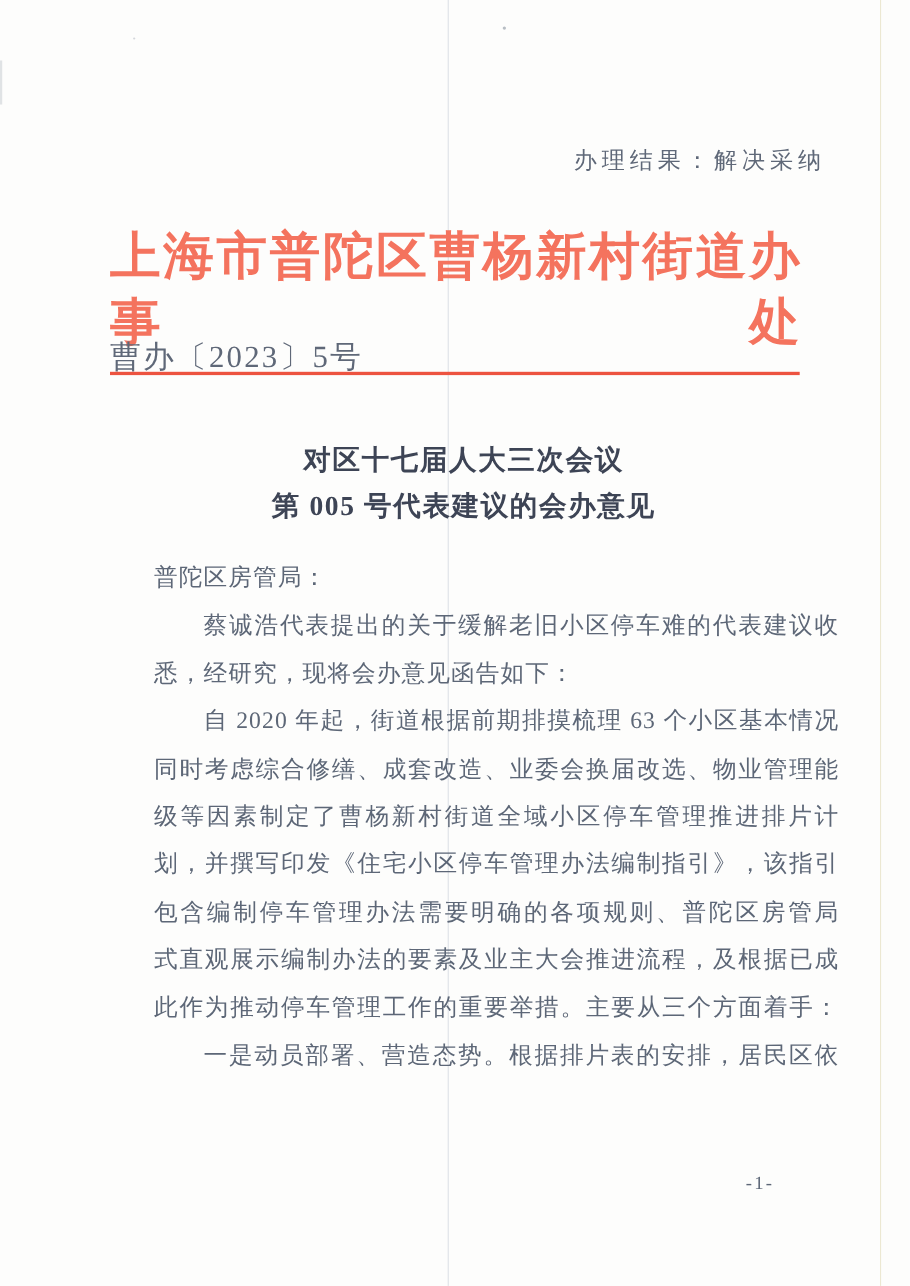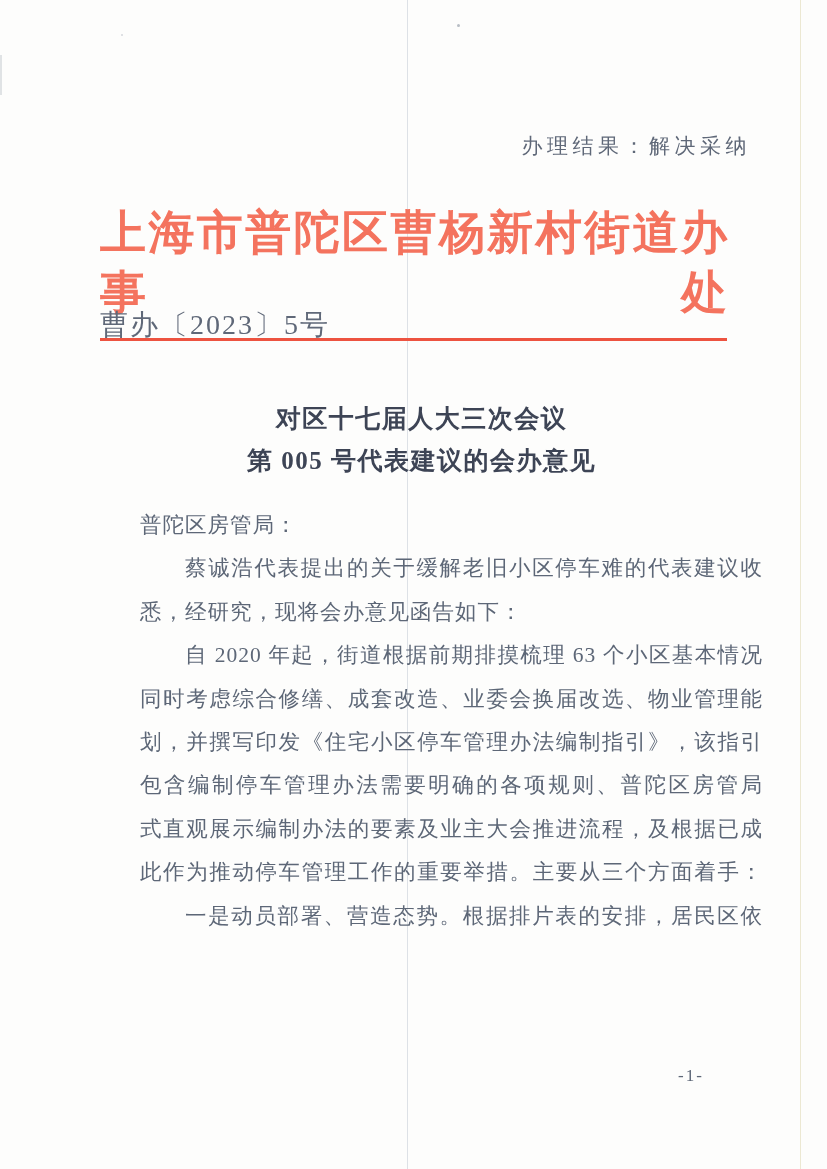--- a/index.html
+++ b/index.html
@@ -176,20 +176,21 @@
     <div>对区十七届人大三次会议</div>
     <div>第 005 号代表建议的会办意见</div>
   </div>
 
   <div class="body-text">
       <div class="body-line">普陀区房管局：</div>
       <div class="body-line indent fill">蔡诚浩代表提出的关于缓解老旧小区停车难的代表建议收</div>
       <div class="body-line">悉，经研究，现将会办意见函告如下：</div>
       <div class="body-line indent fill">自 2020 年起，街道根据前期排摸梳理 63 个小区基本情况</div>
       <div class="body-line fill">同时考虑综合修缮、成套改造、业委会换届改选、物业管理能</div>
+      <div class="body-line fill">级等因素制定了曹杨新村街道全域小区停车管理推进排片计</div>
       <div class="body-line fill">划，并撰写印发《住宅小区停车管理办法编制指引》，该指引</div>
       <div class="body-line fill">包含编制停车管理办法需要明确的各项规则、普陀区房管局</div>
       <div class="body-line fill">式直观展示编制办法的要素及业主大会推进流程，及根据已成</div>
       <div class="body-line fill">此作为推动停车管理工作的重要举措。主要从三个方面着手：</div>
       <div class="body-line indent fill">一是动员部署、营造态势。根据排片表的安排，居民区依</div>
     </div>
 
   <div class="pageno">-1-</div>
 
 </div>

